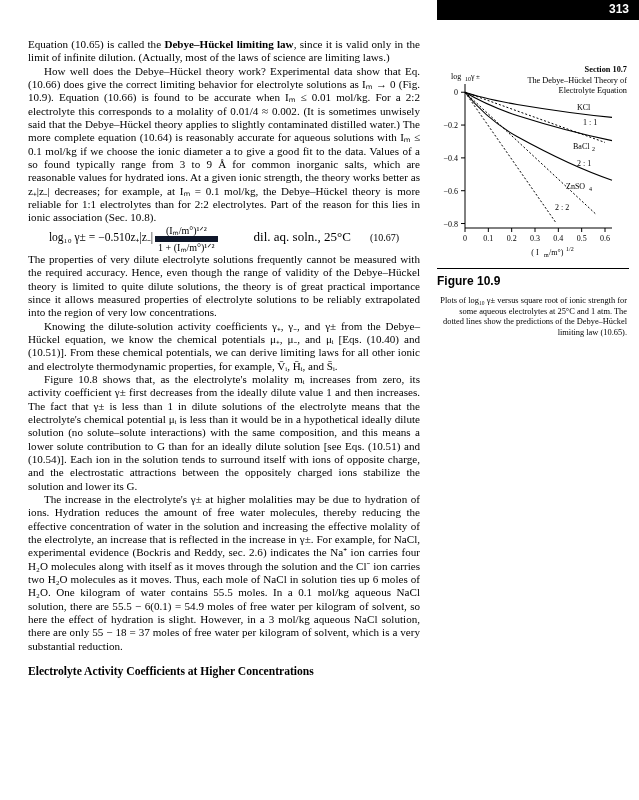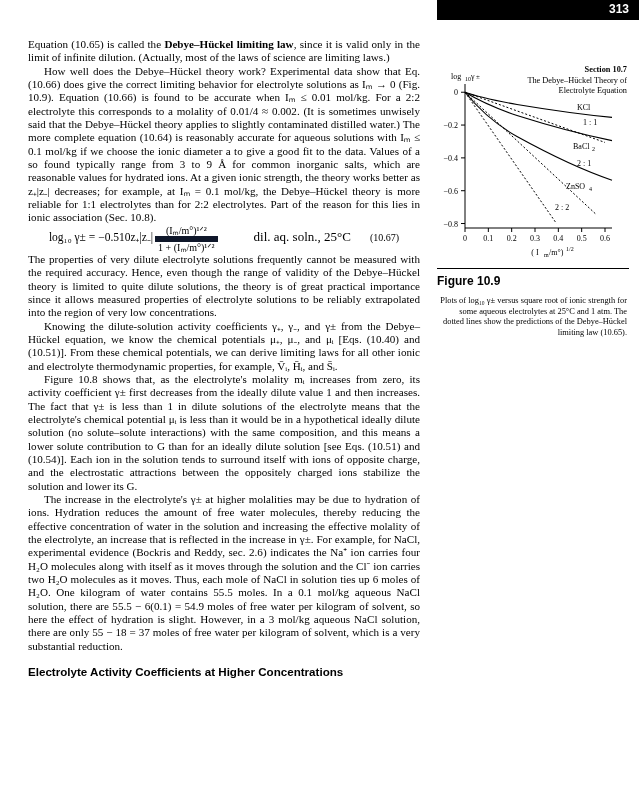--- a/index.html
+++ b/index.html
@@ -108,21 +108,21 @@
     display: block;
     border-bottom: 6px solid #0f172a;
     padding: 0 3px;
   }
   .frac .den {
     display: block;
     padding: 0 3px;
   }
 
   h3.section-heading {
-    font-family: Liberation Sans, sans-serif;
+    font-family: Liberation Serif, serif;
     font-weight: bold;
     font-size: 11.6px;
     margin: 12px 0 3px 0;
     text-indent: 0;
   }
 
   
   .figure-box {
     position: absolute;
     top: 70px;

